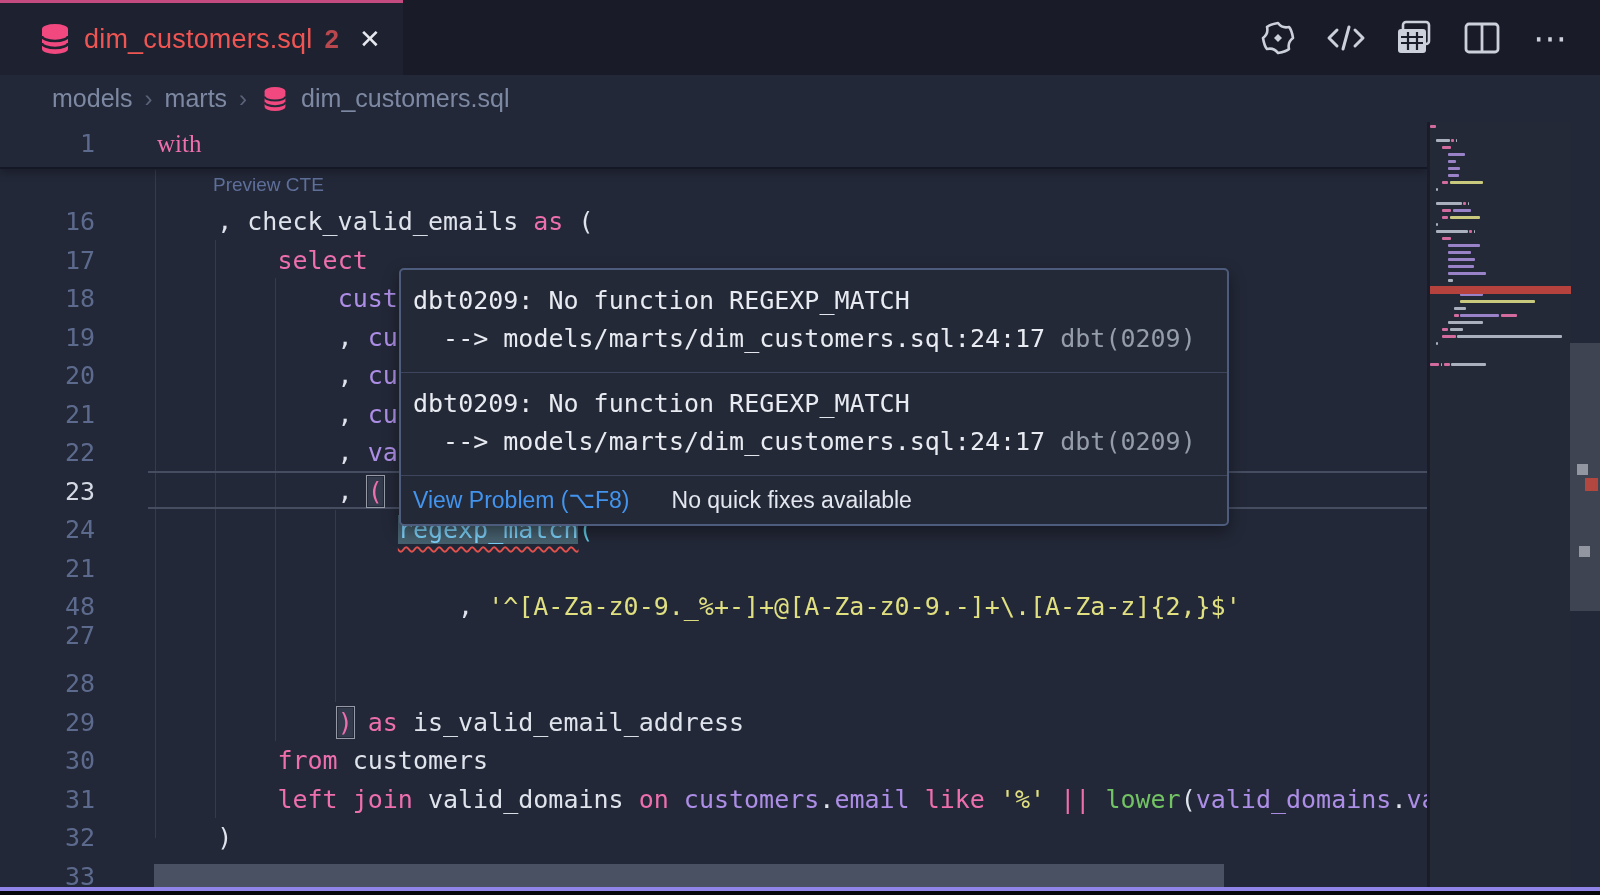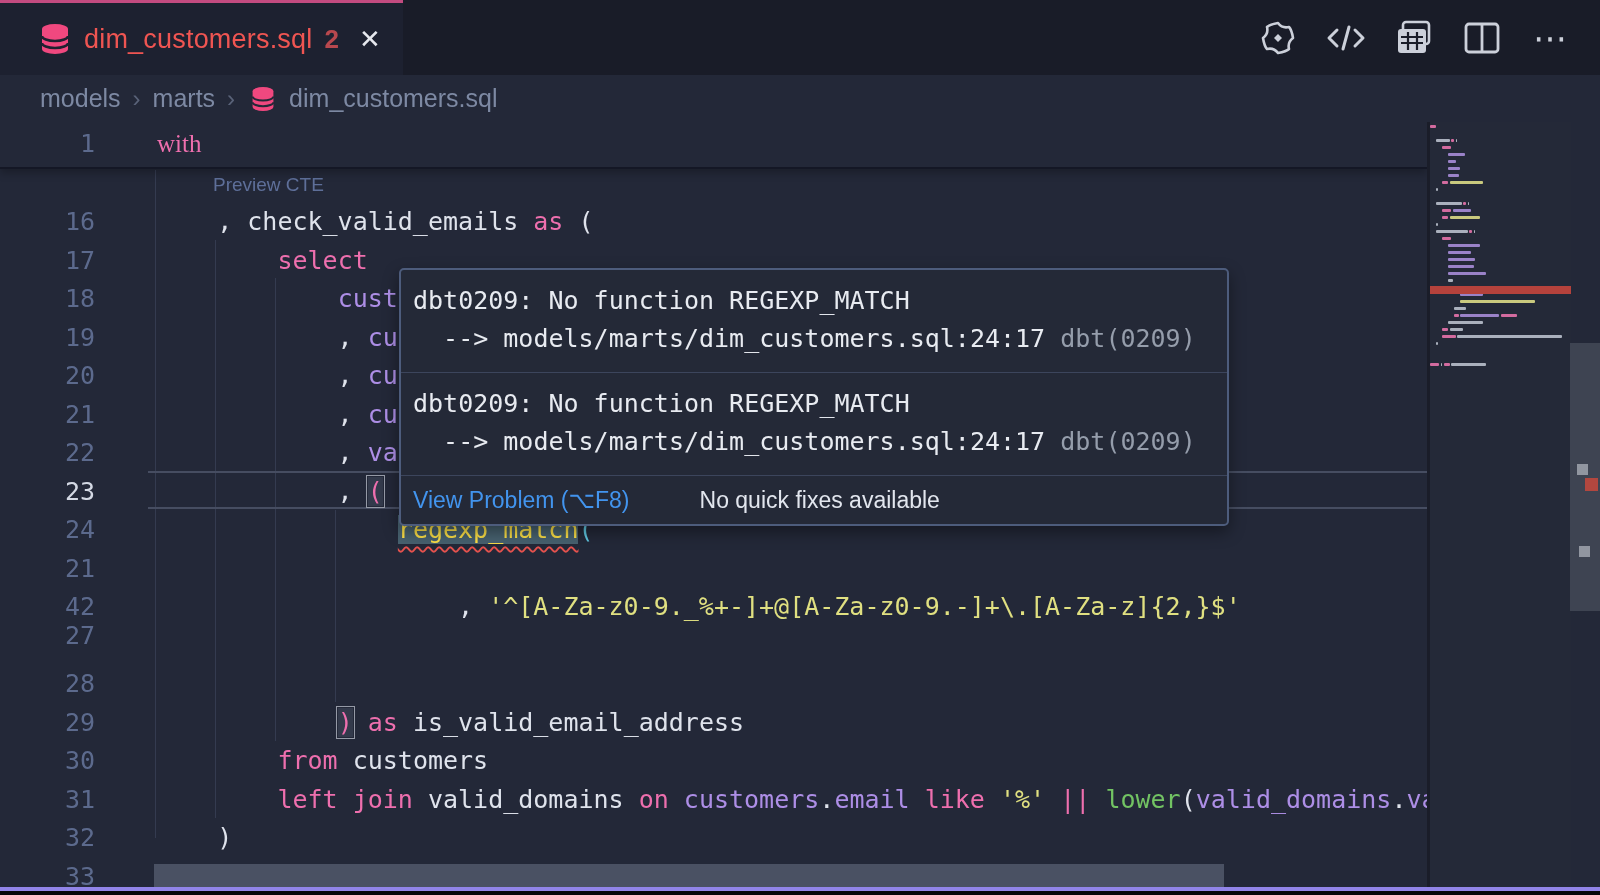--- a/index.html
+++ b/index.html
@@ -11,56 +11,56 @@
        border-top:3px solid #c34b80;display:flex;align-items:center;box-sizing:border-box;}
   .tab-title{color:#ef5552;font-size:27px;margin-left:14px;letter-spacing:.2px;}
   .tab-badge{color:#b8484e;font-size:26px;font-weight:bold;margin-left:12px;}
   .tab-close{color:#e6e8ee;font-size:26px;margin-left:20px;cursor:pointer;}
   .dbicon{margin-left:40px;display:flex;}
   .tab-actions{position:absolute;right:30px;top:0;height:75px;display:flex;align-items:center;gap:28px;}
   .tbicon{width:40px;height:40px;display:flex;align-items:center;justify-content:center;color:#ccd0da;}
   .tbicon svg{display:block;}
   
   .breadcrumb{position:absolute;left:0;top:75px;width:1427px;height:47px;display:flex;
-              align-items:center;color:#7d89a3;font-size:25px;background:#232838;}
+              align-items:center;color:#7d89a3;font-size:25px;background:#232838;padding-left:12px;}
   .bc-item{margin:0 6px;}
   .bc-item:first-child{margin-left:40px;}
   .bc-sep{color:#596278;font-size:24px;margin:0 6px;}
   .bc-db{display:flex;margin:0 8px 0 10px;}
   
   .editor{position:absolute;left:0;top:122px;width:1600px;height:773px;overflow:hidden;}
   .codearea{position:absolute;left:0;top:0;width:1427px;height:773px;overflow:hidden;}
   .guide{position:absolute;width:1px;background:#343b50;z-index:1;}
   .cursor-line{position:absolute;left:148px;width:1279px;height:38px;border-top:2px solid #464d61;
                border-bottom:2px solid #464d61;box-sizing:border-box;z-index:2;}
   .row{position:absolute;left:0;width:1427px;height:39px;font-family:"DejaVu Sans Mono",monospace;
        font-size:25px;line-height:39px;white-space:pre;z-index:3;}
   .lnum{position:absolute;left:0;top:0;width:95px;text-align:right;color:#5c6a8d;
         font-family:"DejaVu Sans Mono",monospace;}
   .lnum.active{color:#d4d9e4;}
   .ltext{position:absolute;left:148px;top:0;padding-left:9px;}
   .sk{color:#ee6fae;} .sw{color:#dfe3ec;} .sp{color:#ad8ee6;} .sy{color:#e0e081;}
   .sg{color:#72c363;} .sc{color:#5fc6e0;}
-  .shl{color:#fde047;background:#47616f;text-decoration:underline wavy #e4514d 2px;
+  .shl{color:#7dd3fc;background:#47616f;text-decoration:underline wavy #e4514d 2px;
        text-underline-offset:8px;text-decoration-skip-ink:none;}
   .sbox{color:#ee6fae;background:#333a4b;outline:1px solid #959aa6;outline-offset:1px;}
   
   .sticky{position:absolute;left:0;top:0;width:1427px;height:45px;background:#232838;z-index:4;
           border-bottom:2px solid #141725;box-shadow:0 4px 8px rgba(0,0,0,.25);
           font-family:"DejaVu Sans Mono",monospace;font-size:25px;line-height:43px;white-space:pre;}
   .codelens{position:absolute;left:213px;top:52px;font-size:19px;color:#5e6f99;z-index:3;cursor:pointer;}
   
   .popup{position:absolute;left:399px;top:146px;width:830px;background:#242937;
          border:2px solid #4d5c7c;border-radius:5px;box-sizing:border-box;z-index:10;
          box-shadow:0 6px 16px rgba(0,0,0,.4);}
   .pmsg{padding:12px 12px 14px 12px;border-bottom:1px solid #3c455c;
         font-family:"DejaVu Sans Mono",monospace;font-size:25px;line-height:38px;
         color:#e8ebf1;white-space:pre;}
   .pgray{color:#959dab;}
-  .pstatus{height:48px;display:flex;align-items:center;font-size:23px;gap:28px;}
+  .pstatus{height:48px;display:flex;align-items:center;font-size:23px;}
   .plink{color:#4294ee;margin-left:12px;cursor:pointer;}
   .phint{color:#e2e6ee;margin-left:42px;}
   
   .minimap{position:absolute;left:1427px;top:-122px;width:141px;height:895px;background:#242938;
            border-left:3px solid #1a1d29;z-index:4;}
   .mrow{position:absolute;height:3px;border-radius:1px;}
   .mredbar{position:absolute;left:0px;width:141px;height:8px;background:#b5423c;}
   .mk{background:#d36b9f;} .mw{background:#aab0bd;} .mp{background:#9a82c8;} .my{background:#c9c97e;}
   .vscroll{position:absolute;left:1568px;top:-122px;width:32px;height:895px;z-index:5;}
   .vthumb{position:absolute;left:2px;top:343px;width:30px;height:268px;background:#3e4452;}
@@ -145,21 +145,21 @@
           <div class="row" style="top: 80px;"><span class="lnum">16</span><span class="ltext"><span class="sw">    , check_valid_emails </span><span class="sk">as</span><span class="sw"> (</span></span></div>
           <div class="row" style="top: 118.5px;"><span class="lnum">17</span><span class="ltext"><span class="sw">        </span><span class="sk">select</span></span></div>
           <div class="row" style="top: 157px;"><span class="lnum">18</span><span class="ltext"><span class="sw">            </span><span class="sp">cust</span></span></div>
           <div class="row" style="top: 195.5px;"><span class="lnum">19</span><span class="ltext"><span class="sw">            , </span><span class="sp">cu</span></span></div>
           <div class="row" style="top: 234px;"><span class="lnum">20</span><span class="ltext"><span class="sw">            , </span><span class="sp">cu</span></span></div>
           <div class="row" style="top: 272.5px;"><span class="lnum">21</span><span class="ltext"><span class="sw">            , </span><span class="sp">cu</span></span></div>
           <div class="row" style="top: 311px;"><span class="lnum">22</span><span class="ltext"><span class="sw">            , </span><span class="sp">va</span></span></div>
           <div class="row" style="top: 349.5px;"><span class="lnum active">23</span><span class="ltext"><span class="sw">            , </span><span class="sbox">(</span></span></div>
           <div class="row" style="top: 388px;"><span class="lnum">24</span><span class="ltext"><span class="sw">                </span><span class="shl">regexp_match</span><span class="sc">(</span></span></div>
           <div class="row" style="top: 426.5px;"><span class="lnum">21</span></div>
-          <div class="row" style="top: 465px;"><span class="lnum">42</span><span class="ltext"><span class="sw">                    , </span><span class="sy">'^[A-Za-z0-9._%+-]+@[A-Za-z0-9.-]+\.[A-Za-z]{2,}$'</span></span></div>
+          <div class="row" style="top: 465px;"><span class="lnum">48</span><span class="ltext"><span class="sw">                    , </span><span class="sy">'^[A-Za-z0-9._%+-]+@[A-Za-z0-9.-]+\.[A-Za-z]{2,}$'</span></span></div>
           <div class="row" style="top: 494px;"><span class="lnum">27</span></div>
           <div class="row" style="top: 542px;"><span class="lnum">28</span></div>
           <div class="row" style="top: 580.5px;"><span class="lnum">29</span><span class="ltext"><span class="sw">            </span><span class="sbox">)</span><span class="sw"> </span><span class="sk">as</span><span class="sw"> is_valid_email_address</span></span></div>
           <div class="row" style="top: 619px;"><span class="lnum">30</span><span class="ltext"><span class="sw">        </span><span class="sk">from</span><span class="sw"> customers</span></span></div>
           <div class="row" style="top: 657.5px;"><span class="lnum">31</span><span class="ltext"><span class="sw">        </span><span class="sk">left join</span><span class="sw"> valid_domains </span><span class="sk">on</span><span class="sw"> </span><span class="sp">customers</span><span class="sw">.</span><span class="sp">email</span><span class="sw"> </span><span class="sk">like</span><span class="sw"> </span><span class="sy">'%'</span><span class="sw"> </span><span class="sk">||</span><span class="sw"> </span><span class="sg">lower</span><span class="sw">(</span><span class="sp">valid_domains</span><span class="sw">.</span><span class="sp">valid_domain</span></span></div>
           <div class="row" style="top: 696px;"><span class="lnum">32</span><span class="ltext"><span class="sw">    )</span></span></div>
           <div class="row" style="top: 734.5px;"><span class="lnum">33</span><span class="ltext"></span></div>
         </div>
       <div class="sticky">
         <span class="lnum" style="line-height:43px;">1</span>

